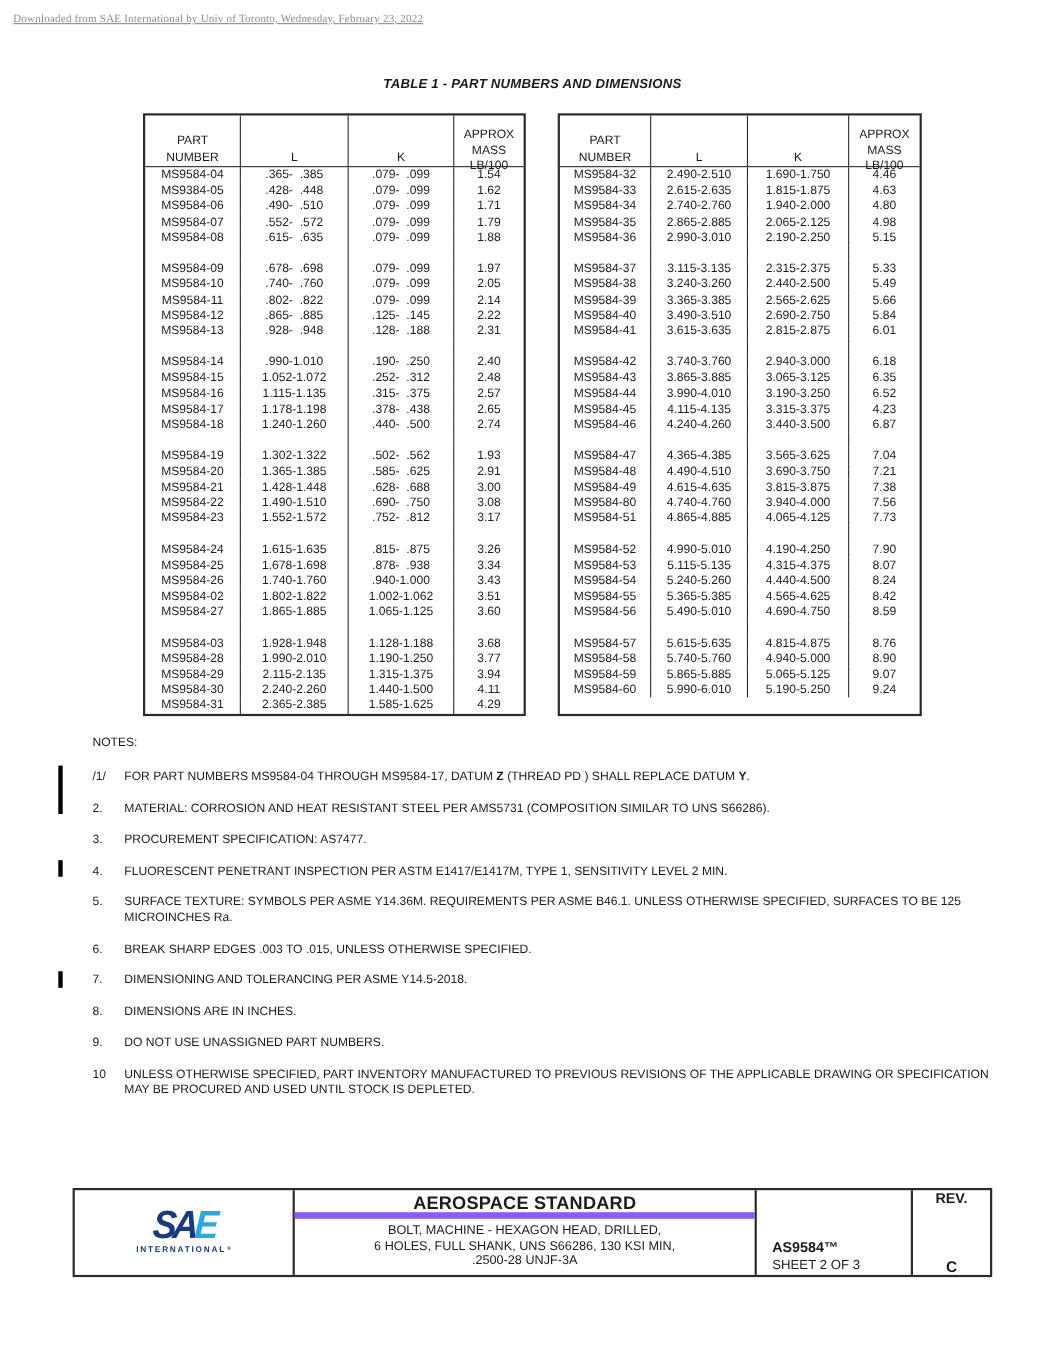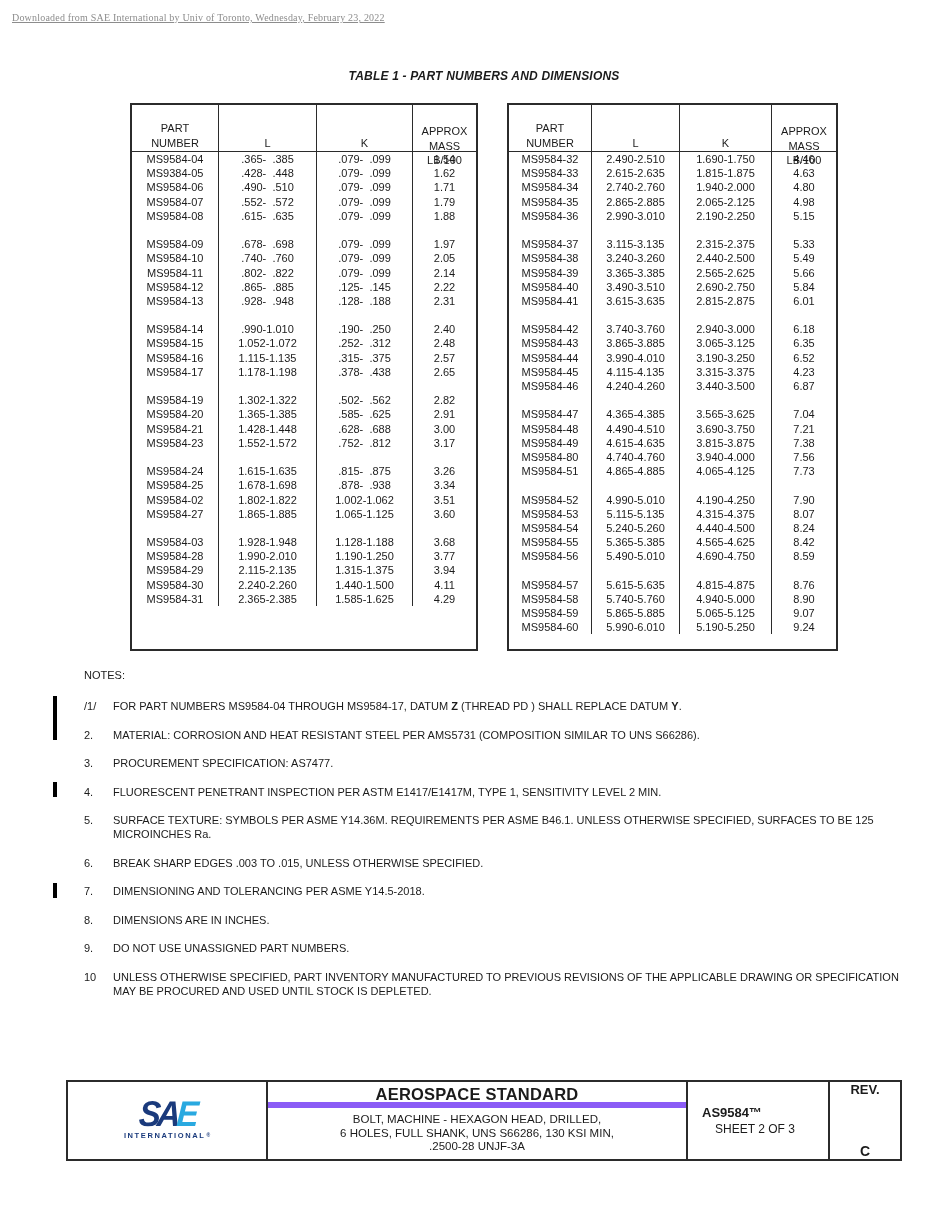--- a/index.html
+++ b/index.html
@@ -29,21 +29,21 @@
   }
   .ptable.left{left:130px;width:348px;}
   .ptable.right{left:507px;width:331px;}
   .t-head{display:flex;height:47px;border-bottom:1px solid #2b2b2b;flex:none;}
   .t-row{display:flex;height:14.2px;flex:none;}
   .hc,.bc{border-right:1px solid #2b2b2b;display:flex;flex-direction:column;align-items:center;}
   .hc:last-child,.bc:last-child{border-right:none;}
   .left  .c1{width:87px;} .left  .c2{width:98px;} .left  .c3{width:96px;} .left  .c4{flex:1;}
   .right .c1{width:83px;} .right .c2{width:88px;} .right .c3{width:92px;} .right .c4{flex:1;}
   .hc{font-size:11px;line-height:14.5px;justify-content:flex-end;padding-bottom:1px;}
-  .hc.c4{justify-content:space-between;padding-top:19px;}
+  .hc.c4{justify-content:center;padding-top:19px;}
   .bc{font-size:11px;line-height:14.2px;justify-content:center;white-space:pre;}
 
   
   .notes{position:absolute;left:84px;top:668px;width:840px;font-size:11px;line-height:14px;}
   .notes-label{margin-bottom:17px;}
   .note{display:flex;margin-bottom:14.5px;}
   .note .num{width:29px;flex:none;}
   .note .txt{flex:1;}
   .note .txt b{font-weight:bold;}
 
@@ -55,31 +55,31 @@
 
   
   .footer{
     position:absolute;left:66px;top:1080px;width:836px;height:81px;
     border:2px solid #2b2b2b;display:flex;background:#fff;
   }
   .fcell{border-right:2px solid #2b2b2b;height:100%;}
   .fcell:last-child{border-right:none;}
   .f-logo{width:200px;display:flex;align-items:center;justify-content:center;}
   .f-mid{width:420px;display:flex;flex-direction:column;}
-  .f-doc{width:142px;display:flex;flex-direction:column;justify-content:center;padding-left:14px;}
+  .f-doc{width:142px;display:flex;flex-direction:column;justify-content:flex-end;padding-left:14px;}
   .f-rev{flex:1;display:flex;flex-direction:column;align-items:center;justify-content:space-between;}
 
   .f-mid-title{
     height:26px;border-bottom:6px solid #8b5cf6;text-align:center;
     font-size:16.5px;font-weight:bold;line-height:25px;letter-spacing:.2px;flex:none;
   }
   .f-mid-desc{flex:1;display:flex;flex-direction:column;justify-content:center;text-align:center;
     font-size:11.5px;line-height:13.5px;}
   .f-docnum{font-size:13px;font-weight:bold;line-height:17px;}
-  .f-sheet{font-size:12px;line-height:17px;margin-left:13px;}
+  .f-sheet{font-size:12px;line-height:17px;}
   .f-revlbl{font-size:13px;font-weight:bold;line-height:15px;}
   .f-revval{font-size:14px;font-weight:bold;line-height:16px;}
 
   
   .sae-logo{display:flex;flex-direction:column;align-items:center;transform:translateY(-1px);}
   .sae-word{
     font-size:33px;font-weight:bold;font-style:italic;letter-spacing:-4px;
     line-height:28px;transform:scaleY(1.08) skewX(-4deg);
   }
   .sae-intl{font-size:7.5px;font-weight:bold;letter-spacing:1.6px;margin-top:3px;display:flex;align-items:center;}
@@ -203,44 +203,56 @@
           <div class="bc c3">.315-  .375</div>
           <div class="bc c4">2.57</div>
         </div>
         <div class="t-row">
           <div class="bc c1">MS9584-17</div>
           <div class="bc c2">1.178-1.198</div>
           <div class="bc c3">.378-  .438</div>
           <div class="bc c4">2.65</div>
         </div>
         <div class="t-row">
+          <div class="bc c1">MS9584-18</div>
+          <div class="bc c2">1.240-1.260</div>
+          <div class="bc c3">.440-  .500</div>
+          <div class="bc c4">2.74</div>
+        </div>
+        <div class="t-row">
           <div class="bc c1"></div>
           <div class="bc c2"></div>
           <div class="bc c3"></div>
           <div class="bc c4"></div>
         </div>
         <div class="t-row">
           <div class="bc c1">MS9584-19</div>
           <div class="bc c2">1.302-1.322</div>
           <div class="bc c3">.502-  .562</div>
-          <div class="bc c4">2.82</div>
+          <div class="bc c4">1.93</div>
         </div>
         <div class="t-row">
           <div class="bc c1">MS9584-20</div>
           <div class="bc c2">1.365-1.385</div>
           <div class="bc c3">.585-  .625</div>
           <div class="bc c4">2.91</div>
         </div>
         <div class="t-row">
           <div class="bc c1">MS9584-21</div>
           <div class="bc c2">1.428-1.448</div>
           <div class="bc c3">.628-  .688</div>
           <div class="bc c4">3.00</div>
         </div>
         <div class="t-row">
+          <div class="bc c1">MS9584-22</div>
+          <div class="bc c2">1.490-1.510</div>
+          <div class="bc c3">.690-  .750</div>
+          <div class="bc c4">3.08</div>
+        </div>
+        <div class="t-row">
           <div class="bc c1">MS9584-23</div>
           <div class="bc c2">1.552-1.572</div>
           <div class="bc c3">.752-  .812</div>
           <div class="bc c4">3.17</div>
         </div>
         <div class="t-row">
           <div class="bc c1"></div>
           <div class="bc c2"></div>
           <div class="bc c3"></div>
           <div class="bc c4"></div>
@@ -249,20 +261,26 @@
           <div class="bc c1">MS9584-24</div>
           <div class="bc c2">1.615-1.635</div>
           <div class="bc c3">.815-  .875</div>
           <div class="bc c4">3.26</div>
         </div>
         <div class="t-row">
           <div class="bc c1">MS9584-25</div>
           <div class="bc c2">1.678-1.698</div>
           <div class="bc c3">.878-  .938</div>
           <div class="bc c4">3.34</div>
+        </div>
+        <div class="t-row">
+          <div class="bc c1">MS9584-26</div>
+          <div class="bc c2">1.740-1.760</div>
+          <div class="bc c3">.940-1.000</div>
+          <div class="bc c4">3.43</div>
         </div>
         <div class="t-row">
           <div class="bc c1">MS9584-02</div>
           <div class="bc c2">1.802-1.822</div>
           <div class="bc c3">1.002-1.062</div>
           <div class="bc c4">3.51</div>
         </div>
         <div class="t-row">
           <div class="bc c1">MS9584-27</div>
           <div class="bc c2">1.865-1.885</div>

